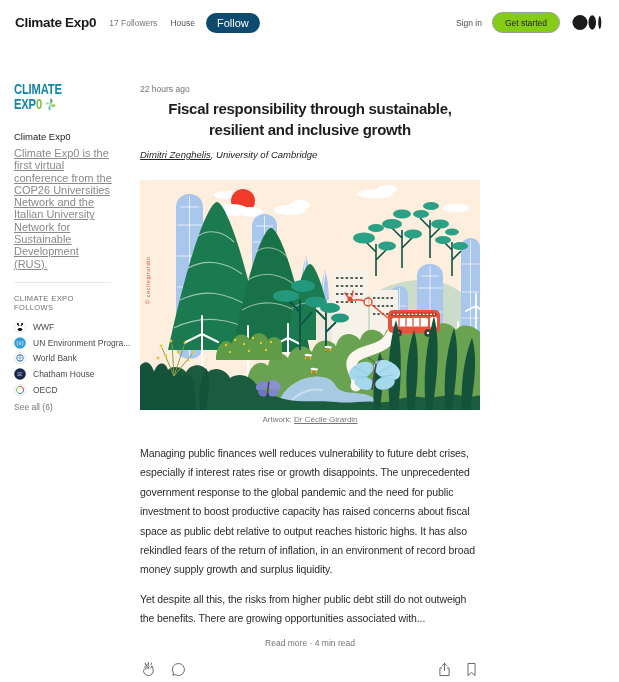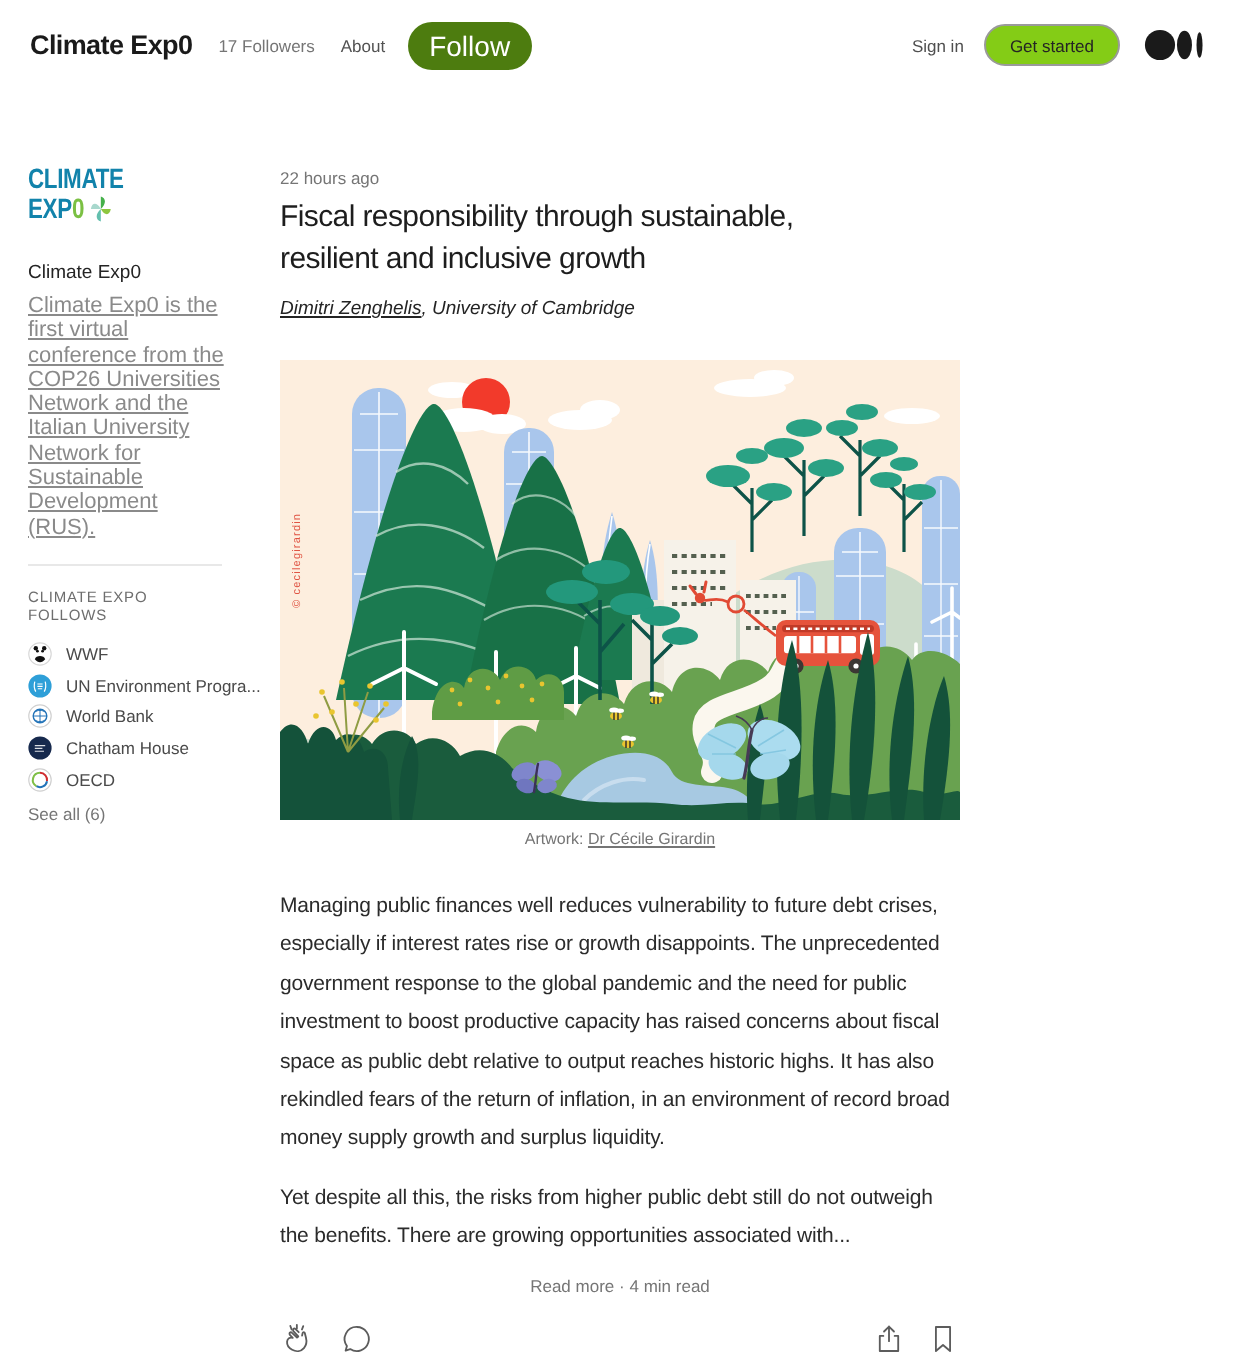--- a/index.html
+++ b/index.html
@@ -11,21 +11,21 @@
   }
   
   .header {
     position:absolute; top:0; left:0; right:0; height:45px;
     display:flex; align-items:center; padding:0 15px; background:#fff;
   }
   .pub-name { font-size:13.5px; font-weight:700; letter-spacing:-0.3px; color:#1a1a1a; }
   .header-meta { font-size:8.5px; color:#757575; margin-left:13px; cursor:pointer; }
   .header-about { color:#525252; }
   .follow-pill {
-    margin-left:11px; background:#4d7c0f; color:#fff; font-size:14px;
+    margin-left:11px; background:#0c4a6e; color:#fff; font-size:11px;
     border:none; border-radius:99px; padding:4px 11px; cursor:pointer;
     font-family:inherit;
   }
   .header-spacer { flex:1; }
   .signin { font-size:8.5px; color:#4f4f4f; cursor:pointer; }
   .getstarted {
     margin-left:10px; font-size:8.5px; color:#242424; background:#84cc16;
     border:1px solid #9a9a9a; border-radius:99px; padding:4.5px 12px; cursor:pointer;
     font-family:inherit;
   }
@@ -44,21 +44,21 @@
   .sb-follows-label { margin-top:11px; font-size:7.5px; color:#6e6e6e; letter-spacing:0.4px; }
   .sb-list { margin-top:7px; list-style:none; }
   .sb-item { display:flex; align-items:center; height:15.8px; cursor:pointer; }
   .sb-ic { width:12px; height:12px; flex:0 0 12px; margin-right:7px; display:block; }
   .sb-item-label { font-size:8.5px; color:#4a4a4a; white-space:nowrap; }
   .sb-seeall { margin-top:4px; font-size:8.5px; color:#757575; cursor:pointer; }
 
   
   .main { position:absolute; left:140px; top:84px; width:340px; }
   .timestamp { font-size:8.5px; color:#757575; }
-  .title { margin-top:5px; font-weight:400; color:#1d1d1d; letter-spacing:-0.3px; }
+  .title { margin-top:5px; font-weight:700; color:#1d1d1d; letter-spacing:-0.3px;text-align:center; }
   .title span { display:block; font-size:15px; line-height:20.5px; white-space:nowrap; }
   .byline { margin-top:9px; font-size:9.5px; font-style:italic; color:#242424; }
   .byline a { color:#242424; text-decoration:underline; cursor:pointer; }
   .artwork-wrap { margin-top:20px; width:340px; height:230px; cursor:pointer; }
   .artwork-wrap svg { display:block; }
   .caption { margin-top:5px; text-align:center; font-size:8px; color:#757575; }
   .caption a { color:#757575; text-decoration:underline; cursor:pointer; }
   .para { margin-top:20px; font-size:10.5px; line-height:19.4px; letter-spacing:-0.1px; color:#2b2b2b; }
   .para + .para { margin-top:10px; }
   .readmore { margin-top:9px; font-size:8.5px; color:#757575;text-align:center; }
@@ -67,21 +67,21 @@
   .pf-left { display:flex; align-items:center; gap:13px; }
   .pf-right { margin-left:auto; display:flex; align-items:center; gap:10px; }
   .pf-icon { width:17px; height:17px; color:#5c5c5c; cursor:pointer; display:block; }
 </style>
 </head>
 <body>
 
 <div class="header">
   <div class="pub-name">Climate Exp0</div>
   <div class="header-meta">17 Followers</div>
-  <div class="header-meta header-about">About</div>
+  <div class="header-meta header-about">House</div>
   <button class="follow-pill">Follow</button>
   <div class="header-spacer"></div>
   <div class="signin">Sign in</div>
   <button class="getstarted">Get started</button>
   <svg class="medium-logo" viewBox="0 0 34 18">
     <circle cx="8.5" cy="9" r="8" fill="#1a1a1a"></circle>
     <ellipse cx="21.5" cy="9" rx="4" ry="7.6" fill="#1a1a1a"></ellipse>
     <ellipse cx="29.5" cy="9" rx="1.6" ry="6.8" fill="#1a1a1a"></ellipse>
   </svg>
 </div>

